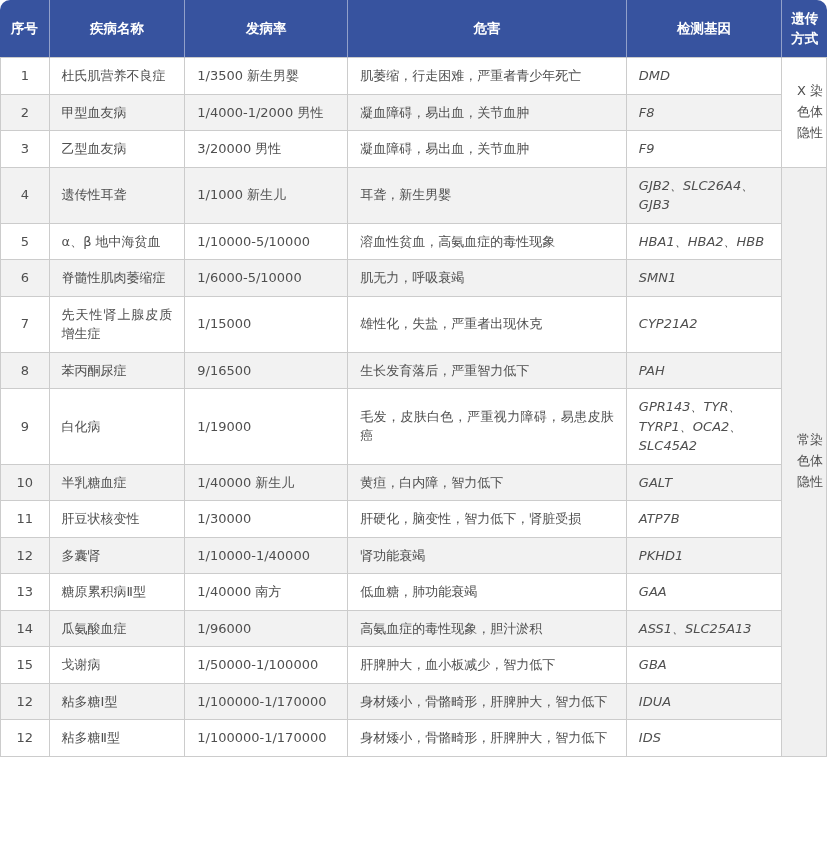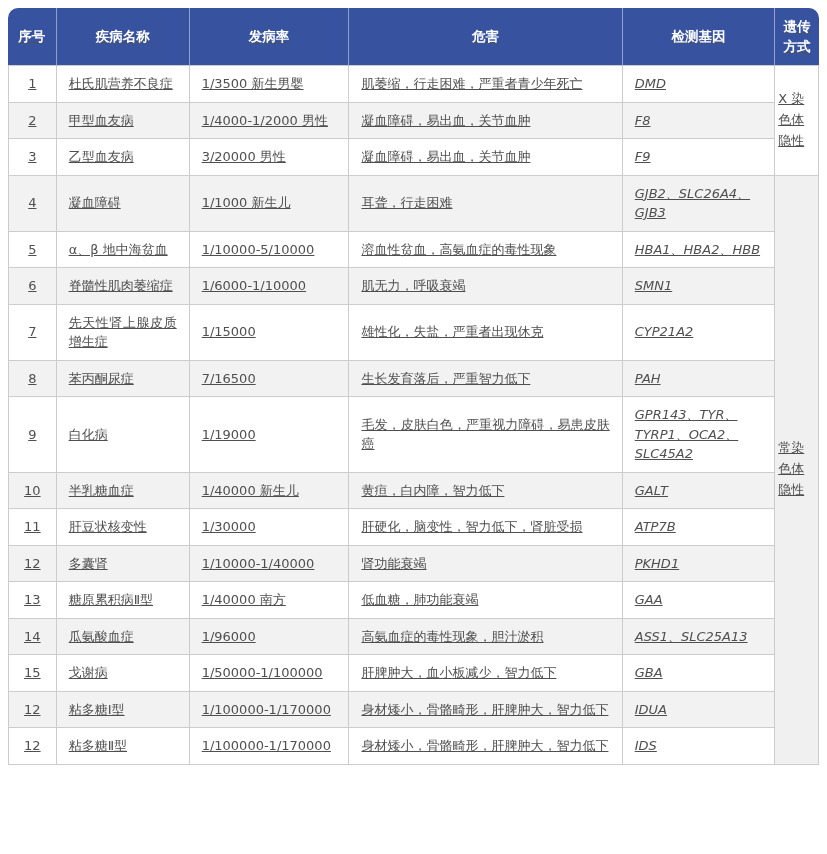--- a/index.html
+++ b/index.html
@@ -10,21 +10,21 @@
     --alt-bg:#f2f2f2;
     --inherit-shaded:#f0f0f0;
   }
   *{box-sizing:border-box;}
   html,body{margin:0;padding:0;background:#ffffff;}
   body{
     width:827px;height:854px;
     font-family:"DejaVu Sans","Liberation Sans",sans-serif;
     color:var(--text);
   }
-  .wrap{padding:8px;text-decoration:underline;}
+  .wrap{padding:0;}
   table{
     width:100%;
     border-collapse:separate;
     border-spacing:0;
     table-layout:fixed;
   }
   col.c-no{width:6.0%;}
   col.c-name{width:16.4%;}
   col.c-rate{width:19.7%;}
   col.c-harm{width:33.7%;}
@@ -55,21 +55,21 @@
     border-bottom:1px solid var(--border);
     word-break:break-word;
   }
   tr td:first-child{border-left:1px solid var(--border);}
   tr.alt td{background:var(--alt-bg);}
   td.col-no{text-align:center;padding:8px 4px;}
   td.col-name{text-align:justify;}
   td.col-harm{text-align:justify;}
   td.col-genes{font-style:italic;}
   td.col-inherit{
-    text-align:left;
+    text-align:right;
     vertical-align:middle;
     padding:4px 3px;
     background:#ffffff !important;
     line-height:1.6;
   }
   td.col-inherit.shaded{background:var(--inherit-shaded) !important;}
 </style>
 </head>
 <body>
 
@@ -111,51 +111,51 @@
         </tr>
         <tr>
           <td class="col-no">3</td>
           <td class="col-name">乙型血友病</td>
           <td class="col-rate">3/20000 男性</td>
           <td class="col-harm">凝血障碍，易出血，关节血肿</td>
           <td class="col-genes">F9</td>
         </tr>
         <tr class="alt">
           <td class="col-no">4</td>
-          <td class="col-name">凝血障碍</td>
+          <td class="col-name">遗传性耳聋</td>
           <td class="col-rate">1/1000 新生儿</td>
-          <td class="col-harm">耳聋，行走困难</td>
+          <td class="col-harm">耳聋，新生男婴</td>
           <td class="col-genes">GJB2、SLC26A4、GJB3</td>
           <td class="col-inherit shaded" rowspan="14">常染色体隐性</td>
         </tr>
         <tr>
           <td class="col-no">5</td>
           <td class="col-name">α、β 地中海贫血</td>
           <td class="col-rate">1/10000-5/10000</td>
           <td class="col-harm">溶血性贫血，高氨血症的毒性现象</td>
           <td class="col-genes">HBA1、HBA2、HBB</td>
         </tr>
         <tr class="alt">
           <td class="col-no">6</td>
           <td class="col-name">脊髓性肌肉萎缩症</td>
-          <td class="col-rate">1/6000-1/10000</td>
+          <td class="col-rate">1/6000-5/10000</td>
           <td class="col-harm">肌无力，呼吸衰竭</td>
           <td class="col-genes">SMN1</td>
         </tr>
         <tr>
           <td class="col-no">7</td>
           <td class="col-name">先天性肾上腺皮质增生症</td>
           <td class="col-rate">1/15000</td>
           <td class="col-harm">雄性化，失盐，严重者出现休克</td>
           <td class="col-genes">CYP21A2</td>
         </tr>
         <tr class="alt">
           <td class="col-no">8</td>
           <td class="col-name">苯丙酮尿症</td>
-          <td class="col-rate">7/16500</td>
+          <td class="col-rate">9/16500</td>
           <td class="col-harm">生长发育落后，严重智力低下</td>
           <td class="col-genes">PAH</td>
         </tr>
         <tr>
           <td class="col-no">9</td>
           <td class="col-name">白化病</td>
           <td class="col-rate">1/19000</td>
           <td class="col-harm">毛发，皮肤白色，严重视力障碍，易患皮肤癌</td>
           <td class="col-genes">GPR143、TYR、TYRP1、OCA2、SLC45A2</td>
         </tr>

